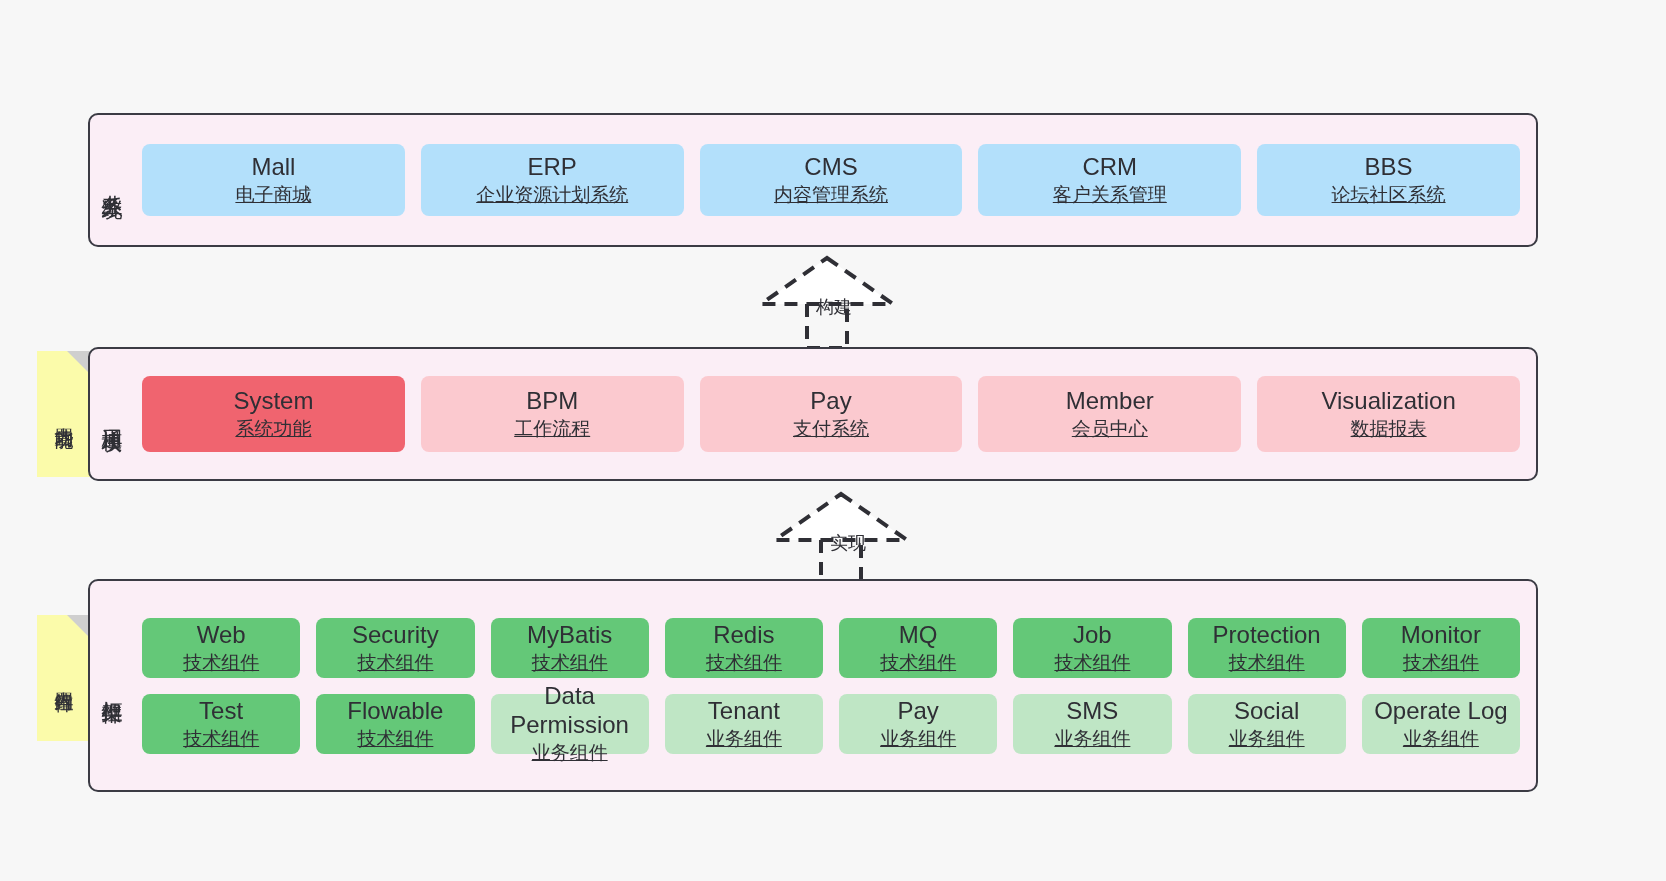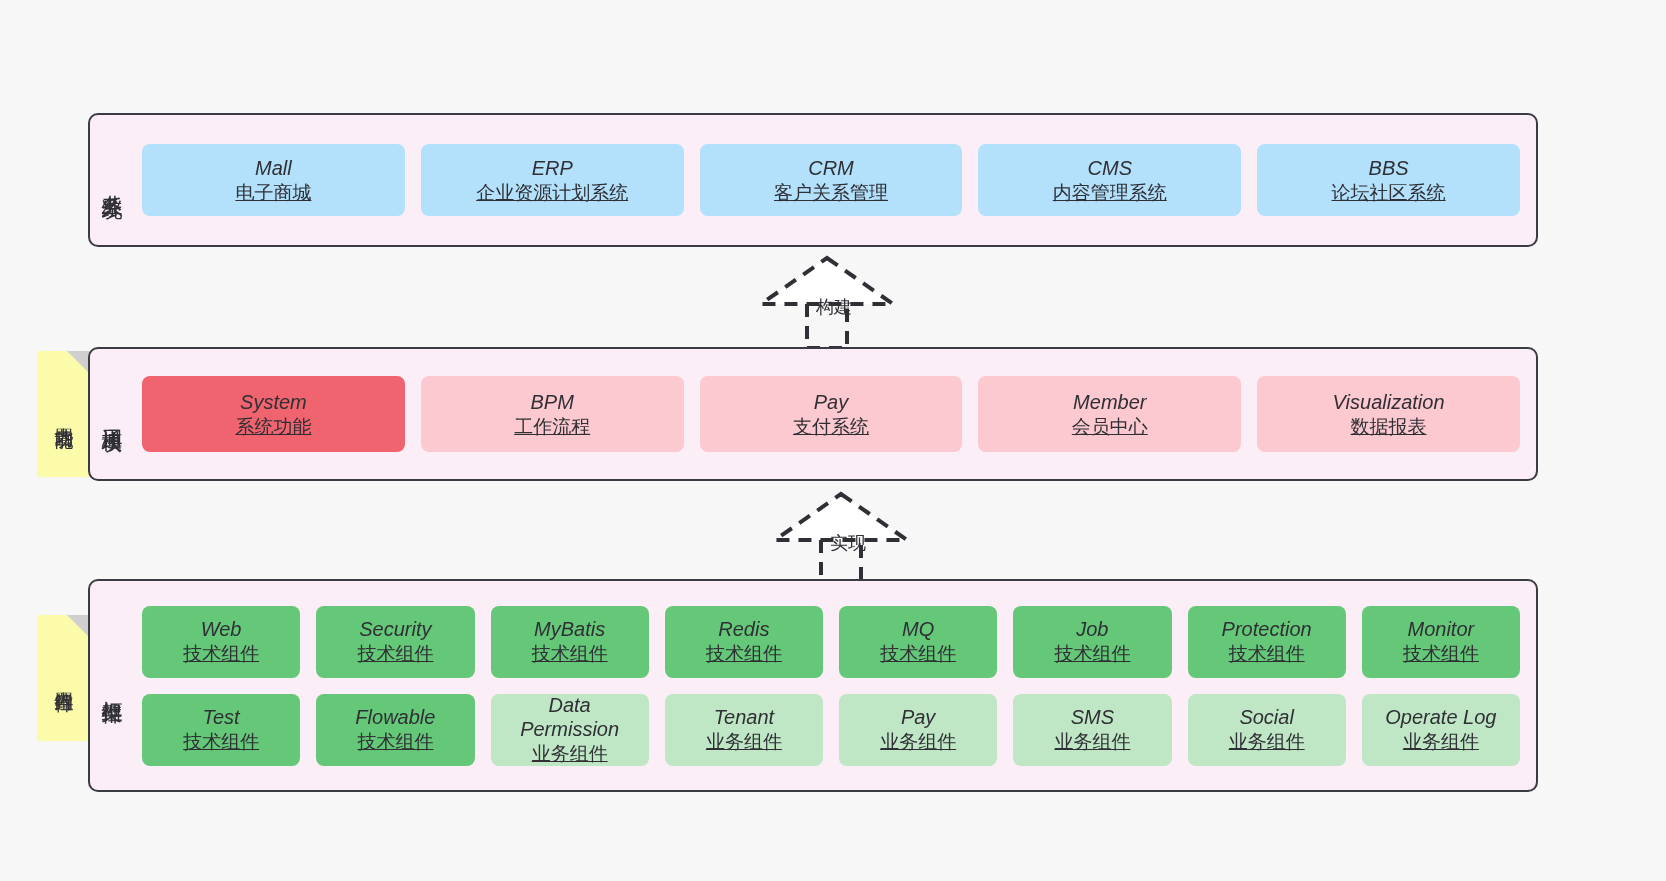--- a/index.html
+++ b/index.html
@@ -70,24 +70,23 @@
     border-radius: 8px;
     display: flex;
     flex-direction: column;
     align-items: center;
     justify-content: center;
     text-align: center;
     color: #2f2f35;
     padding: 6px 4px;
   }
   .card .t1 {
-    font-size: 20px;
+    font-size: 24px;
     line-height: 1.2;
     white-space: pre-line;
-    font-style: italic;
   }
   .card .t2 {
     font-size: 19px;
     line-height: 1.2;
     margin-top: 2px;
     text-decoration: underline;
   }
 
   
   .c-blue       { background: #b3e0fb; }
@@ -96,21 +95,21 @@
   .c-green      { background: #64c878; }
   .c-lightgreen { background: #bfe6c5; }
 
   
   #layer-business { left: 88px;  top: 113px; width: 1450px; height: 134px; }
   #layer-modules  { left: 88px;  top: 347px; width: 1450px; height: 134px; }
   #layer-framework{ left: 88px;  top: 579px; width: 1450px; height: 213px; }
 
   #layer-business .card   { height: 72px; }
   #layer-modules .card    { height: 76px; text-align: right; }
-  #layer-framework .card  { height: 72px; }
+  #layer-framework .card  { height: 60px; }
 
   
   .note {
     position: absolute;
     box-sizing: border-box;
     background: #fbfbaa;
     display: flex;
     align-items: center;
     justify-content: center;
     font-size: 19px;
@@ -162,26 +161,26 @@
       <div class="row">
         <div class="card c-blue">
           <span class="t1">Mall</span>
           <span class="t2">电子商城</span>
         </div>
         <div class="card c-blue">
           <span class="t1">ERP</span>
           <span class="t2">企业资源计划系统</span>
         </div>
         <div class="card c-blue">
+          <span class="t1">CMS</span>
+          <span class="t2">内容管理系统</span>
+        </div>
+        <div class="card c-blue">
           <span class="t1">CRM</span>
           <span class="t2">客户关系管理</span>
-        </div>
-        <div class="card c-blue">
-          <span class="t1">CMS</span>
-          <span class="t2">内容管理系统</span>
         </div>
         <div class="card c-blue">
           <span class="t1">BBS</span>
           <span class="t2">论坛社区系统</span>
         </div>
       </div>
     </div>
   </div>
 
   <div class="arrow" id="arrow-build">

